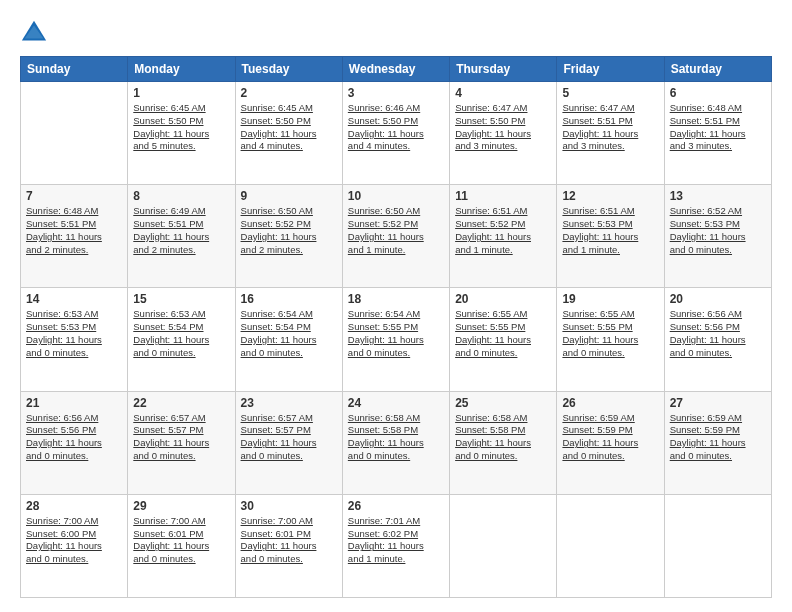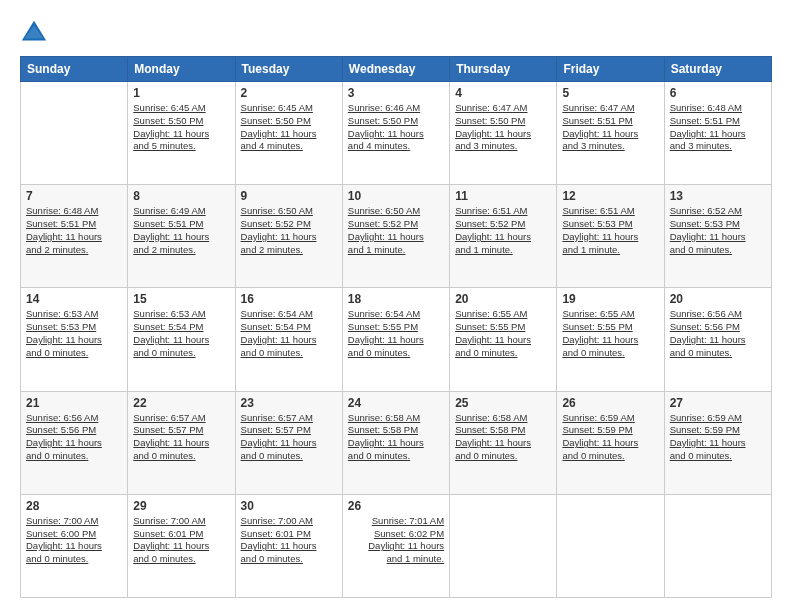--- a/index.html
+++ b/index.html
@@ -341,21 +341,21 @@
           </td>
           <td>
             <span class="day-num">30</span>
             <div class="cell-text" style="white-space: pre-line;">Sunrise: 7:00 AM
 Sunset: 6:01 PM
 Daylight: 11 hours
 and 0 minutes.</div>
           </td>
           <td>
             <span class="day-num">26</span>
-            <div class="cell-text" style="white-space: pre-line; text-align: right;">Sunrise: 7:01 AM
+            <div class="cell-text" style="white-space: pre-line;">Sunrise: 7:01 AM
 Sunset: 6:02 PM
 Daylight: 11 hours
 and 1 minute.</div>
           </td>
           <td class="empty"></td>
           <td class="empty"></td>
           <td class="empty"></td>
         </tr>
       </tbody>
   </table>

